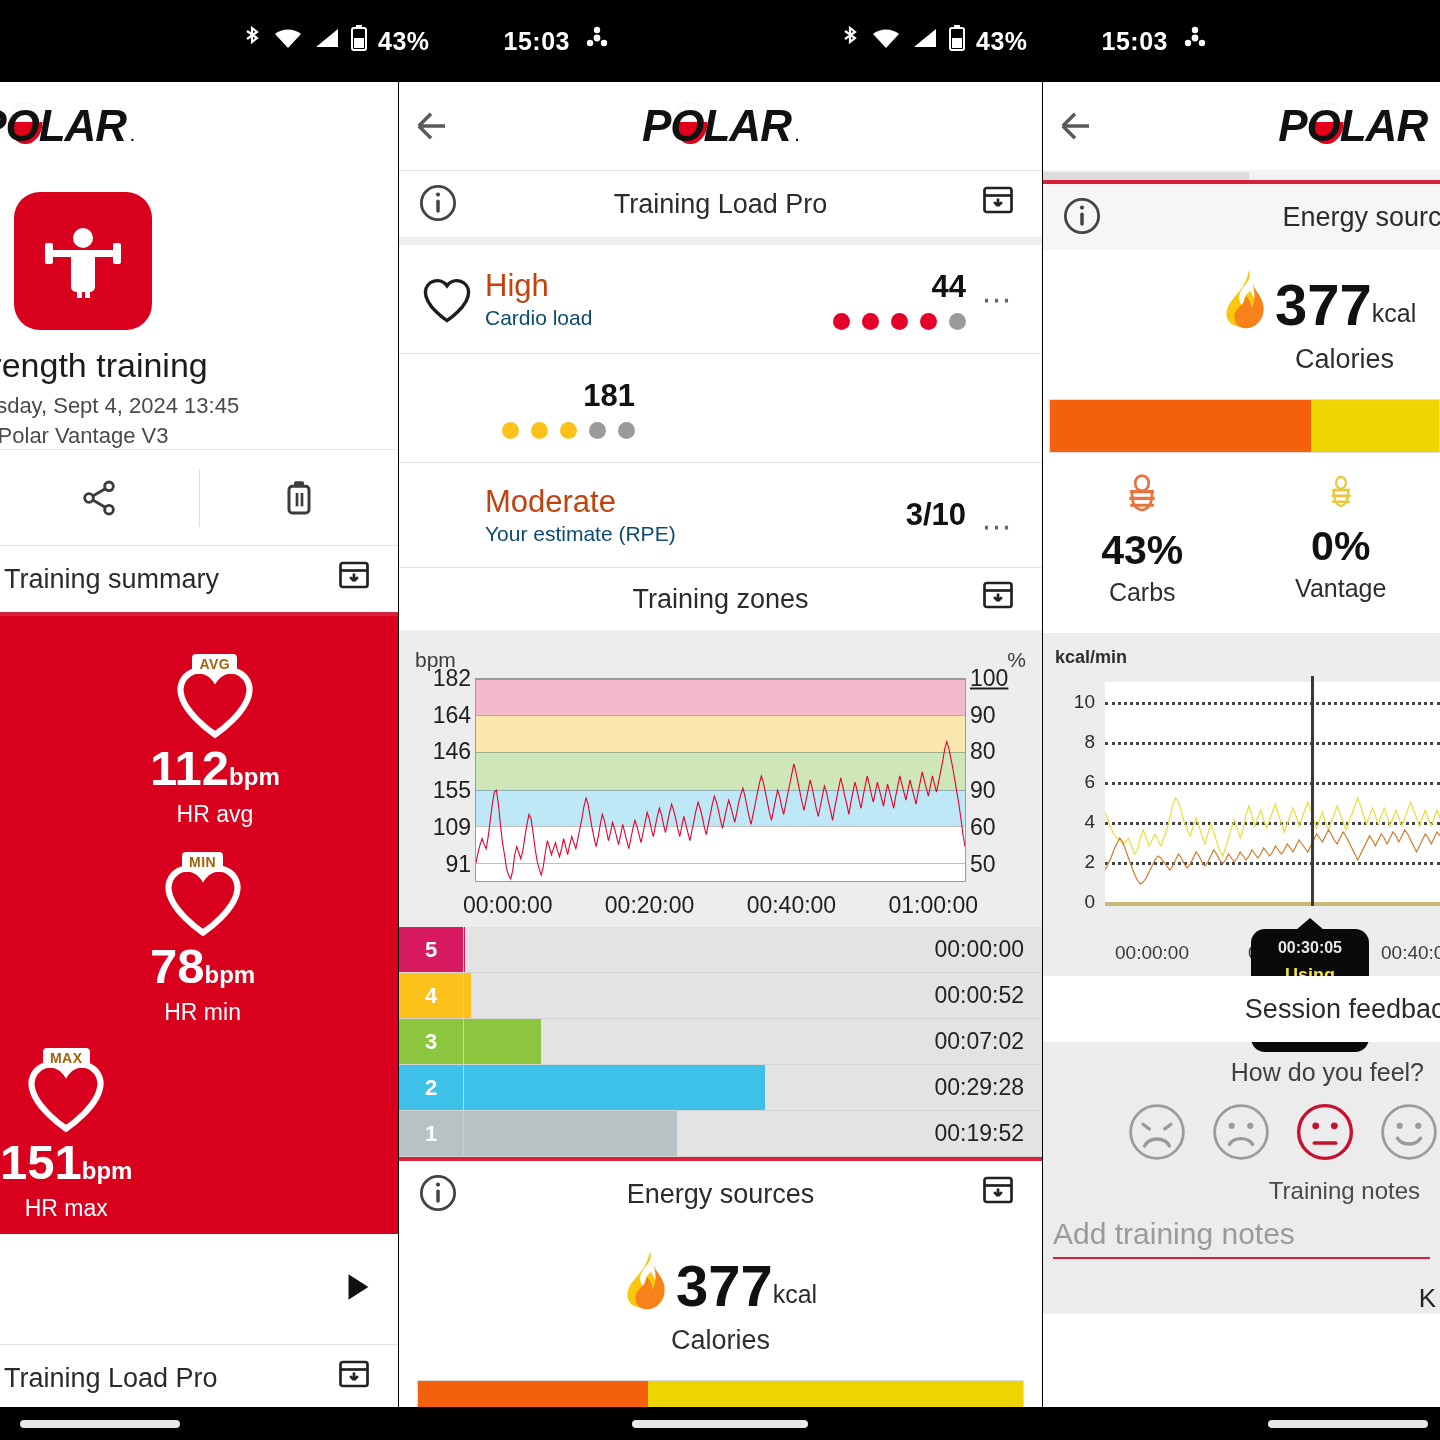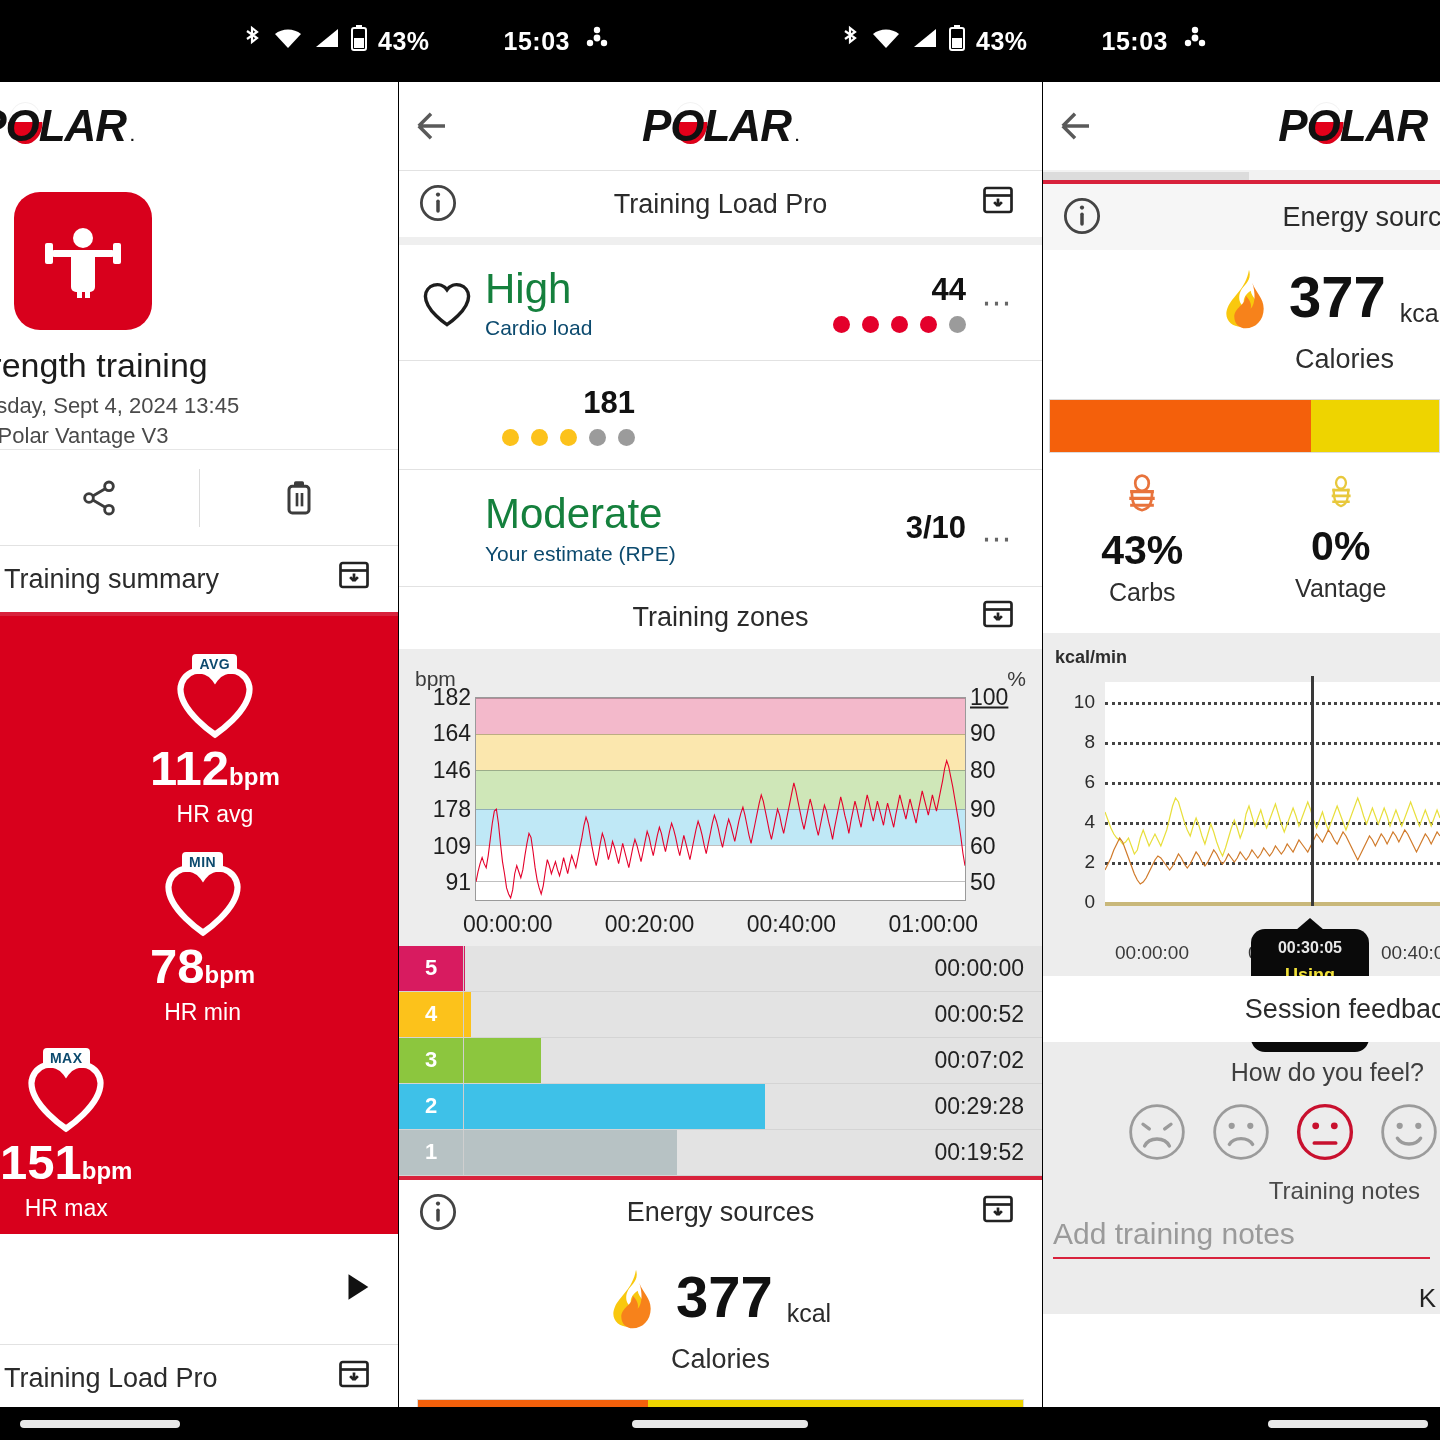--- a/index.html
+++ b/index.html
@@ -60,21 +60,21 @@
   }
   .info-ic, .expand-ic { width: 44px; height:44px; flex:0 0 44px; }
   .divider-thin { height:1px; background:#e2e2e2; }
   .divider-red { height:4px; background:#d8223c; }
   .grey-strip { height: 10px; background:#e9e9e9; }
 
   
   .load-row { display:flex; align-items:center; padding: 20px 16px; min-height:108px; background:#fff; }
   .load-heart { width:64px; flex:0 0 64px; display:flex; align-items:center; justify-content:center;}
   .load-texts { flex:1; padding-left: 6px; }
-  .load-title { font-size: 42px; color:#15803d; line-height:1.15; }
+  .load-title { font-size: 31px; color:#c2410c; line-height:1.15; }
   .load-sub { font-size: 21px; color:#0c4a6e; margin-top:3px; }
   .load-right { text-align:right; padding-right: 4px; min-width: 160px;}
   .load-val { font-size: 31px; font-weight: 700; color:#111; }
   .dots { display:flex; gap:12px; justify-content:flex-end; margin-top: 8px; }
   .dot { width:17px; height:17px; border-radius:50%; background:#9b9b9b; }
   .dot.red { background:#e4002b; }
   .dot.yellow { background:#fcc21b; }
   .kebab { width:56px; flex:0 0 56px; text-align:center; color:#666; font-size:30px; letter-spacing:3px;}
   .kebab.empty { visibility:hidden; }
 
@@ -89,21 +89,21 @@
   .sport-date { font-size: 22px; color:#4a4a4a; margin-top:8px; position:relative; left:-116px; white-space:nowrap;}
   .sport-device { font-size: 22px; color:#4a4a4a; margin-top:4px; position:relative; left:-116px; white-space:nowrap;}
   .action-bar { height: 96px; display:flex; align-items:center; border-top:1px solid #e6e6e6; }
   .action-cell { flex:1; display:flex; align-items:center; justify-content:center; height:100%; color:#3c3c3c;}
   .action-sep { width:1px; height:58px; background:#dcdcdc; }
 
   
   .hr-block { background:#d8001c; height: 618px; position:relative; color:#fff; }
   .hr-item { position:absolute; text-align:center; }
   .hr-badge {
-    font-size: 14px; font-weight: 700; background:#fff; color:#0c4a6e;
+    font-size: 14px; font-weight: 700; background:#fff; color:#a16207;
     border-radius: 4px; padding: 2px 7px; display:inline-block; letter-spacing:.5px;
     position:relative; top: 14px; z-index:2;
   }
   .hr-num { font-size: 49px; font-weight: 700; line-height:1; }
   .hr-unit { font-size: 24px; font-weight: 700; }
   .hr-label { font-size: 23px; margin-top: 8px; }
   .play-row { height: 110px; display:flex; align-items:center; justify-content:flex-end; padding-right: 24px;}
 
   
   .chart-wrap { background:#ededed; padding: 14px 0 6px 0; }
@@ -125,21 +125,21 @@
   .zonebars { background:#e3e3e3; }
   .zonebar-row { display:flex; align-items:center; height: 46px; border-bottom:1px solid #d4d4d4; position:relative;}
   .zb-label { width: 64px; height:100%; color:#fff; font-size:22px; font-weight:700; display:flex; align-items:center; justify-content:center; }
   .zb-track { flex:1; height:100%; position:relative; }
   .zb-fill { position:absolute; left:0; top:0; bottom:0; }
   .zb-time { width: 160px; text-align:right; padding-right: 18px; font-size:23px; color:#222; }
   .zb-guide { position:absolute; left:0; top:0; bottom:0; width:1px; background:#cfcfcf; }
 
   
   .cal-block { background:#fff; padding: 22px 0 26px 0; text-align:center; }
-  .cal-row { display:flex; align-items:flex-start; justify-content:center; gap: 14px; }
+  .cal-row { display:flex; align-items:flex-end; justify-content:center; gap: 0; }
   .cal-num { font-size: 58px; font-weight: 700; color:#111; line-height:1; }
   .cal-unit { font-size: 25px; color:#2a2a2a; align-self:flex-end; padding-bottom:6px;}
   .cal-cap { font-size: 27px; color:#2e2e2e; margin-top: 10px; }
   .macro-bar { margin: 24px 18px 0 18px; height: 54px; border:1px solid #dcdcdc; display:flex; background:#fff;}
   .macro-seg { height:100%; }
   .macro-legend { display:flex; margin-top: 20px; }
   .macro-cell { flex:1; text-align:center; }
   .macro-pct { font-size: 41px; font-weight:700; color:#111; margin-top: 6px;}
   .macro-name { font-size: 25px; color:#2e2e2e; margin-top: 4px;}
 
@@ -483,21 +483,21 @@
       <div class="chart-wrap">
         <div class="axis-cap">
           <span>bpm</span>
           <span>%</span>
         </div>
         <div class="hrchart">
           <div class="hr-ylabels" id="hr-yl">
               <div class="ytick" style="top: 0%;">182</div>
               <div class="ytick" style="top: 18%;">164</div>
               <div class="ytick" style="top: 36%;">146</div>
-              <div class="ytick" style="top: 55%;">178</div>
+              <div class="ytick" style="top: 55%;">155</div>
               <div class="ytick" style="top: 73%;">109</div>
               <div class="ytick" style="top: 91%;">91</div>
             </div>
           <div class="hr-ylabels-r" id="hr-ylr">
               <div class="ytick" style="top: 0%; text-decoration: underline;">100</div>
               <div class="ytick" style="top: 18%;">90</div>
               <div class="ytick" style="top: 36%;">80</div>
               <div class="ytick" style="top: 55%;">90</div>
               <div class="ytick" style="top: 73%;">60</div>
               <div class="ytick" style="top: 91%;">50</div>

